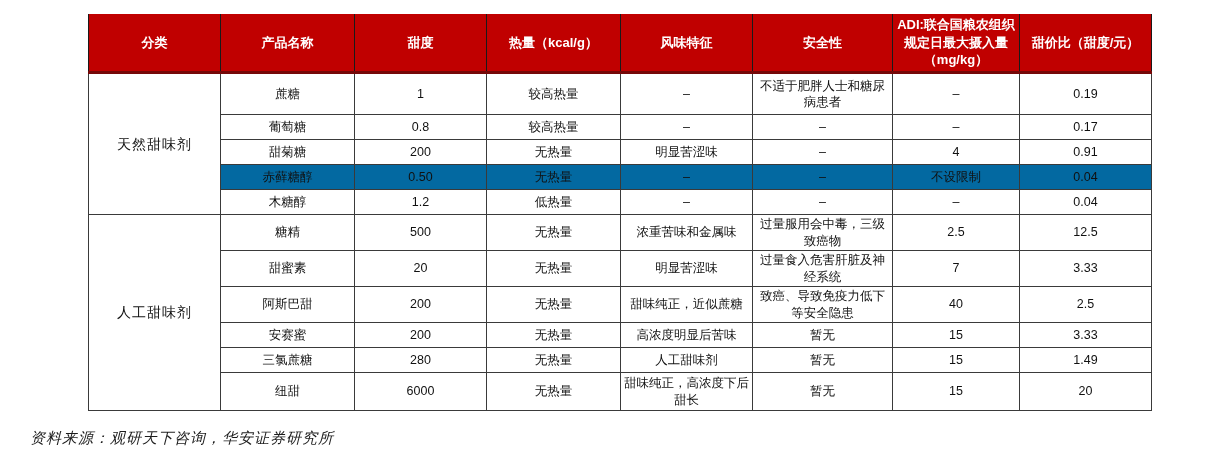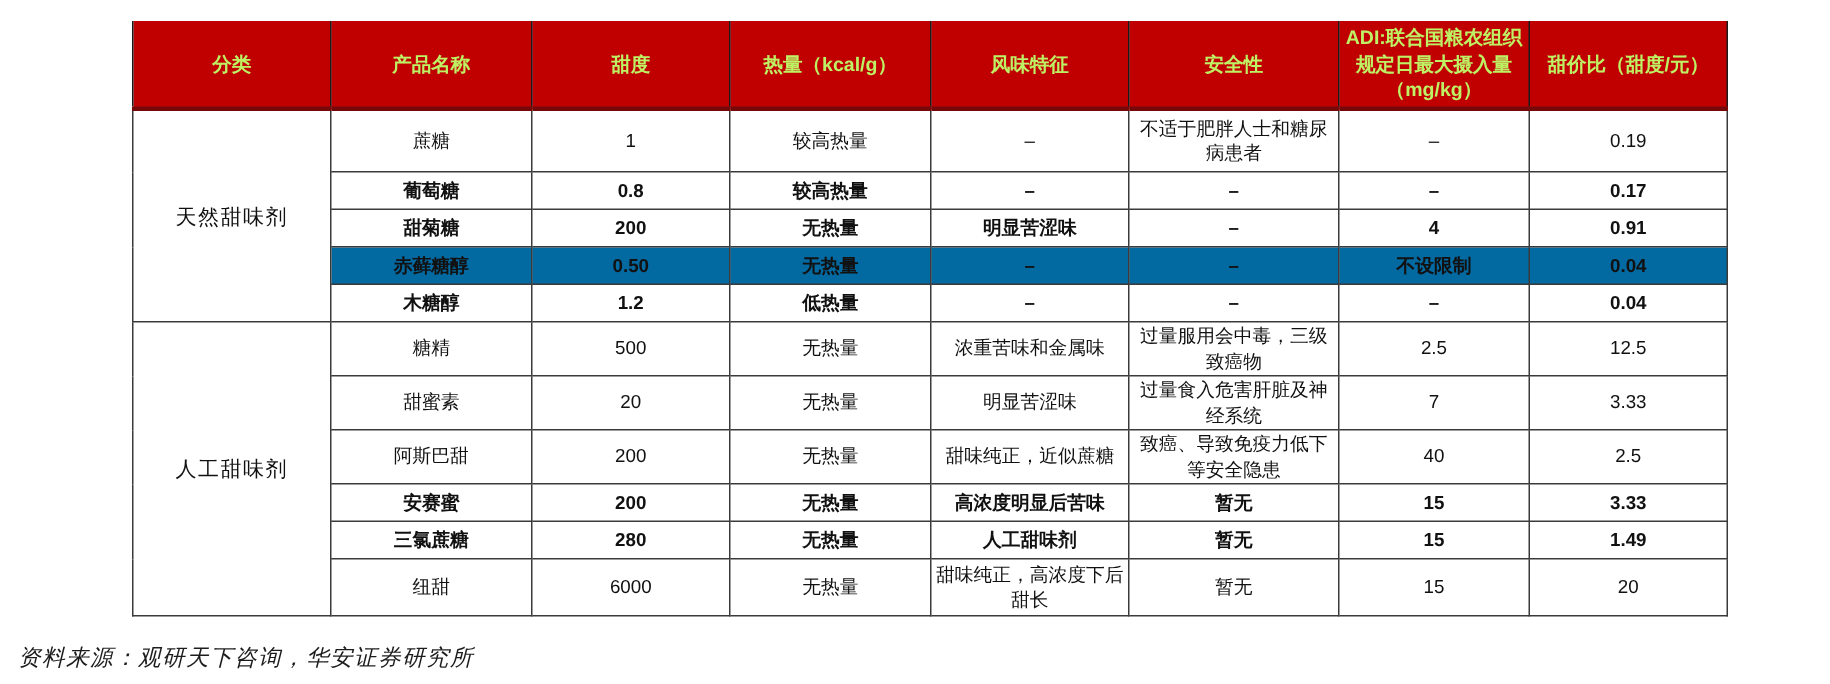--- a/index.html
+++ b/index.html
@@ -27,21 +27,21 @@
   col.c-category { width: 132px; }
   col.c-name     { width: 134px; }
   col.c-sweet    { width: 132px; }
   col.c-cal      { width: 134px; }
   col.c-flavor   { width: 132px; }
   col.c-safety   { width: 140px; }
   col.c-adi      { width: 127px; }
   col.c-ratio    { width: 132px; }
   th {
     background: #c00000;
-    color: #bef264;
+    color: #ffffff;
     font-weight: bold;
     font-size: 13px;
     line-height: 1.35;
     text-align: center;
     vertical-align: middle;
     border: 1px solid #1a1a1a;
     border-top: none;
     border-bottom: 3px solid #750808;
     padding: 2px 2px;
     height: 53px;
@@ -56,26 +56,26 @@
     background: #ffffff;
   }
   td.cat {
     font-size: 14px;
     letter-spacing: 1px;
   }
   tr.highlight td {
     background: #0369a1;
   }
   tr.h42 { height: 42px; }
-  tr.h27 { height: 25px; font-weight: bold; }
+  tr.h27 { height: 25px; }
   tr.h36 { height: 36px; }
   tr.h38 { height: 38px; }
   .source {
     position: absolute;
-    left: 12px;
+    left: 30px;
     top: 429px;
     font-family: "Liberation Serif", serif;
     font-style: italic;
     font-size: 15px;
     color: #1c1c1c;
     letter-spacing: 1px;
   }
 </style>
 </head>
 <body>

